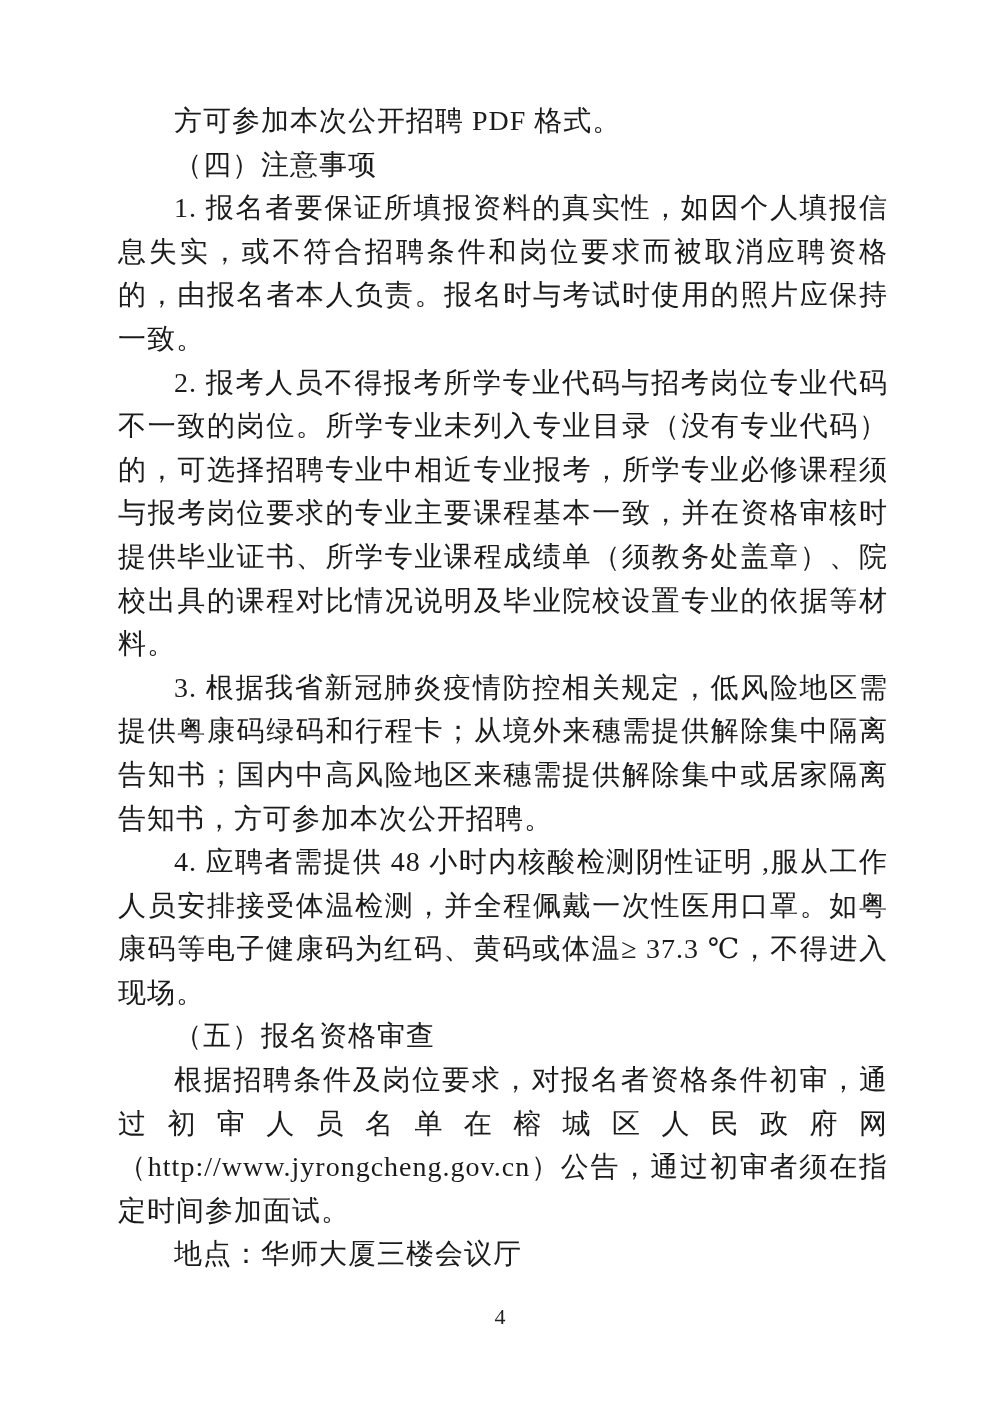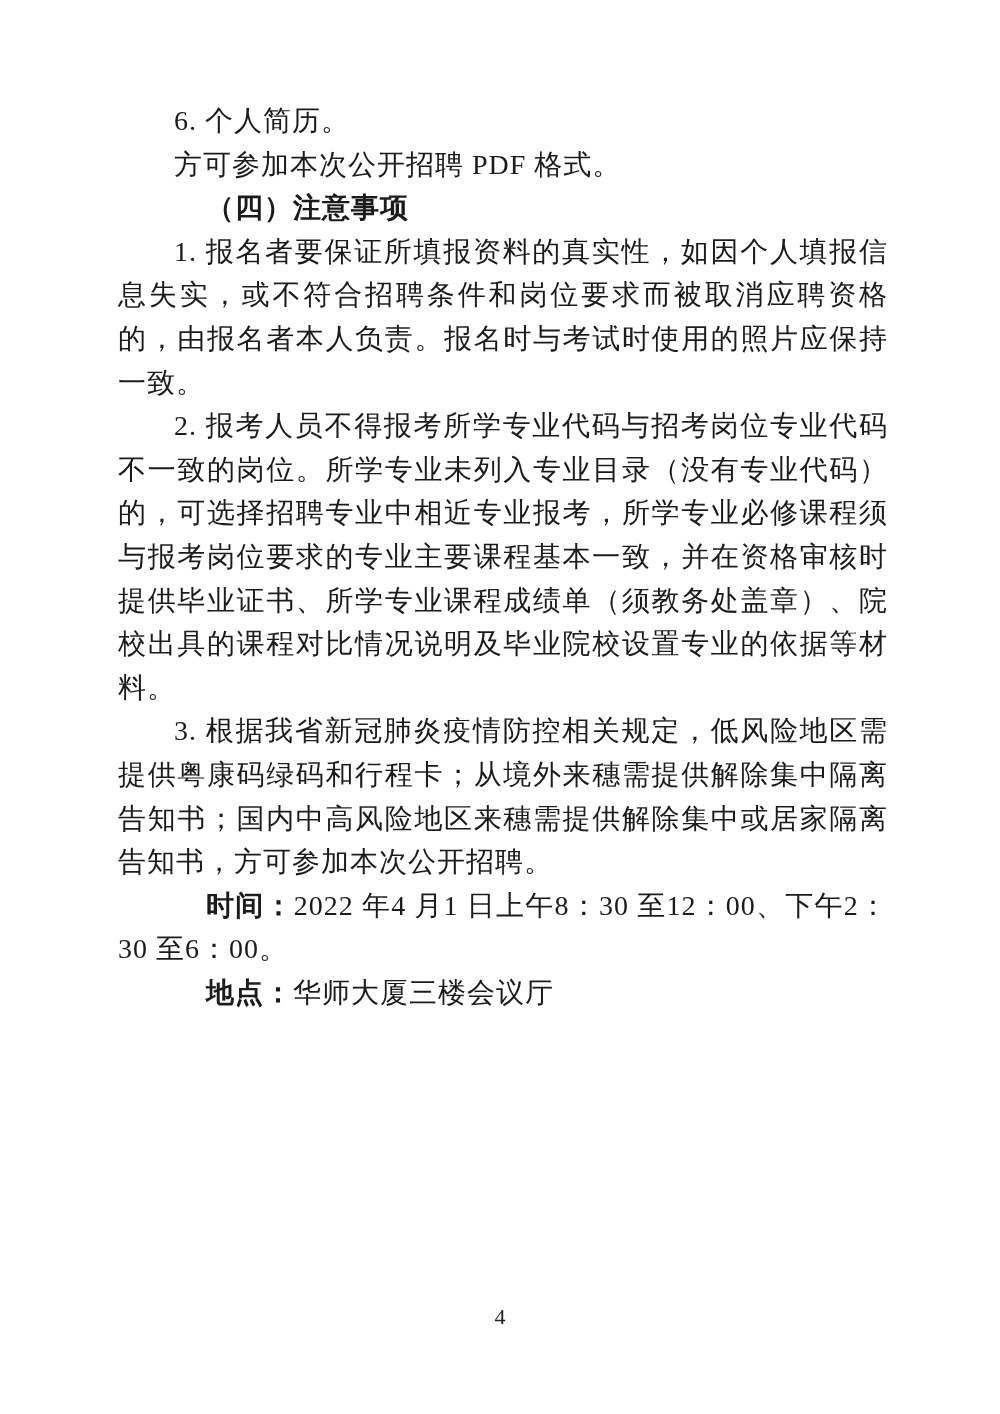--- a/index.html
+++ b/index.html
@@ -29,44 +29,44 @@
   }
   .content p {
     margin: 0;
     text-indent: 2em;
   }
   .content p.heading {
     font-weight: bold;
     text-align: left;
   }
   .content span.seg-bold {
-    font-weight: bold;
-    margin-left: 32px;
+    font-weight: normal;
   }
   .footer {
     position: absolute;
     left: 0;
     top: 1303px;
     width: 1000px;
     text-align: center;
     font-size: 22px;
     line-height: 28px;
     color: #222222;
   }
 </style>
 </head>
 <body>
 
 <div class="page">
   <main class="content" id="document-content">
-      <p class="body"><span class="seg">6. 个人简历。</span></p>
       <p class="body"><span class="seg">方可参加本次公开招聘 PDF 格式。</span></p>
       <p class="heading"><span class="seg-bold">（四）注意事项</span></p>
       <p class="body"><span class="seg">1. 报名者要保证所填报资料的真实性，如因个人填报信息失实，或不符合招聘条件和岗位要求而被取消应聘资格的，由报名者本人负责。报名时与考试时使用的照片应保持一致。</span></p>
       <p class="body"><span class="seg">2. 报考人员不得报考所学专业代码与招考岗位专业代码不一致的岗位。所学专业未列入专业目录（没有专业代码）的，可选择招聘专业中相近专业报考，所学专业必修课程须与报考岗位要求的专业主要课程基本一致，并在资格审核时提供毕业证书、所学专业课程成绩单（须教务处盖章）、院校出具的课程对比情况说明及毕业院校设置专业的依据等材料。</span></p>
       <p class="body"><span class="seg">3. 根据我省新冠肺炎疫情防控相关规定，低风险地区需提供粤康码绿码和行程卡；从境外来穗需提供解除集中隔离告知书；国内中高风险地区来穗需提供解除集中或居家隔离告知书，方可参加本次公开招聘。</span></p>
-      <p class="body"><span class="seg-bold">时间：</span><span class="seg">2022 年4 月1 日上午8：30 至12：00、下午2：30 至6：00。</span></p>
+      <p class="body"><span class="seg">4. 应聘者</span><span class="seg-bold">需提供 48 小时内核酸检测阴性证明 ,</span><span class="seg">服从工作人员安排接受体温检测，并全程佩戴一次性医用口罩。如粤康码等电子健康码为红码、黄码或体温≥ 37.3 ℃，不得进入现场。</span></p>
+      <p class="heading"><span class="seg-bold">（五）报名资格审查</span></p>
+      <p class="body"><span class="seg">根据招聘条件及岗位要求，对报名者资格条件初审，通过初审人员名单在榕城区人民政府网（http://www.jyrongcheng.gov.cn）公告，通过初审者须在指定时间参加面试。</span></p>
       <p class="body"><span class="seg-bold">地点：</span><span class="seg">华师大厦三楼会议厅</span></p>
     </main>
   <footer class="footer">
     <span>4</span>
   </footer>
 </div>
 
 </body></html>

